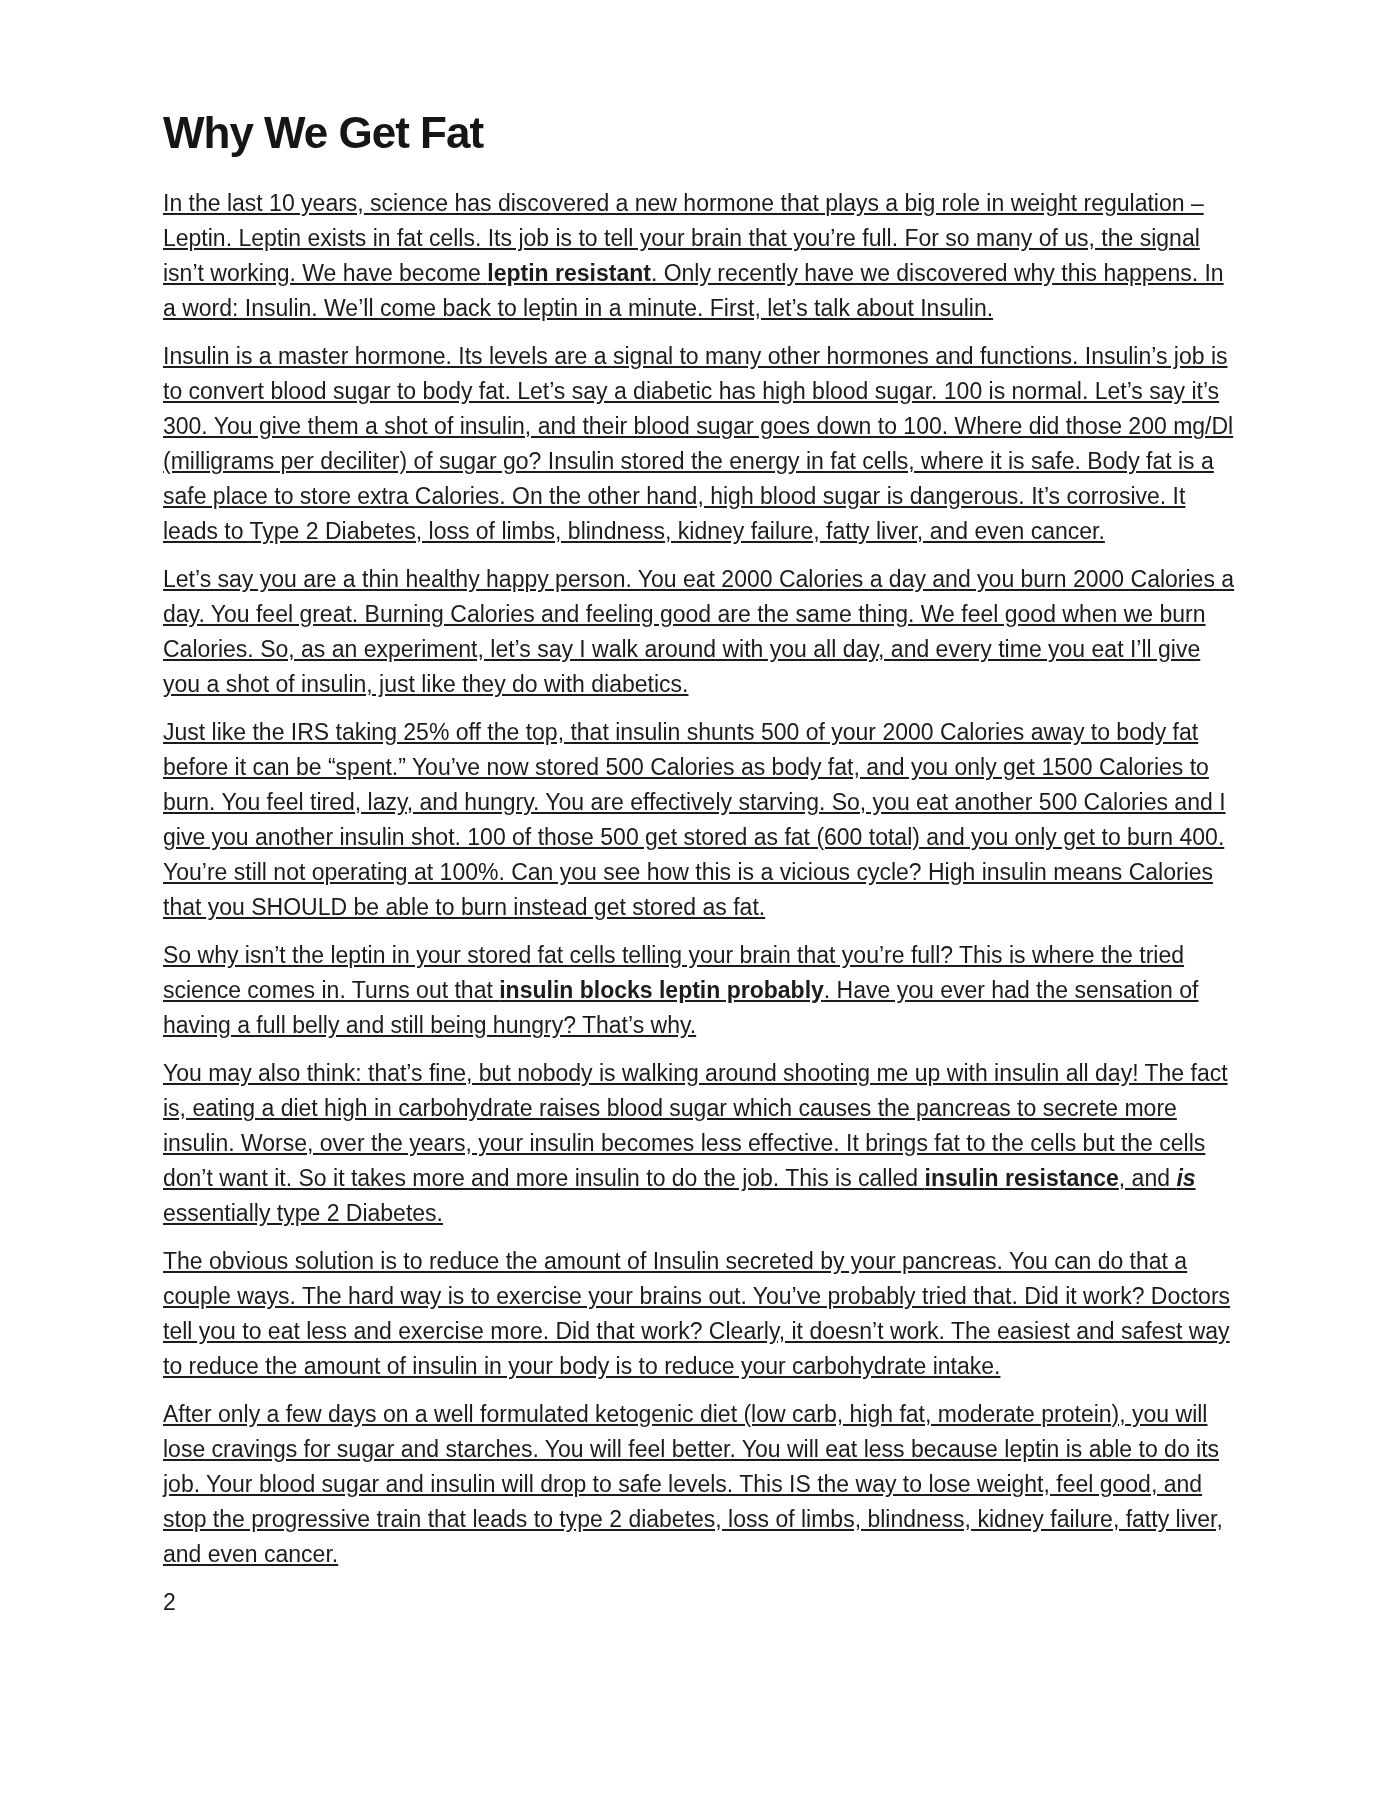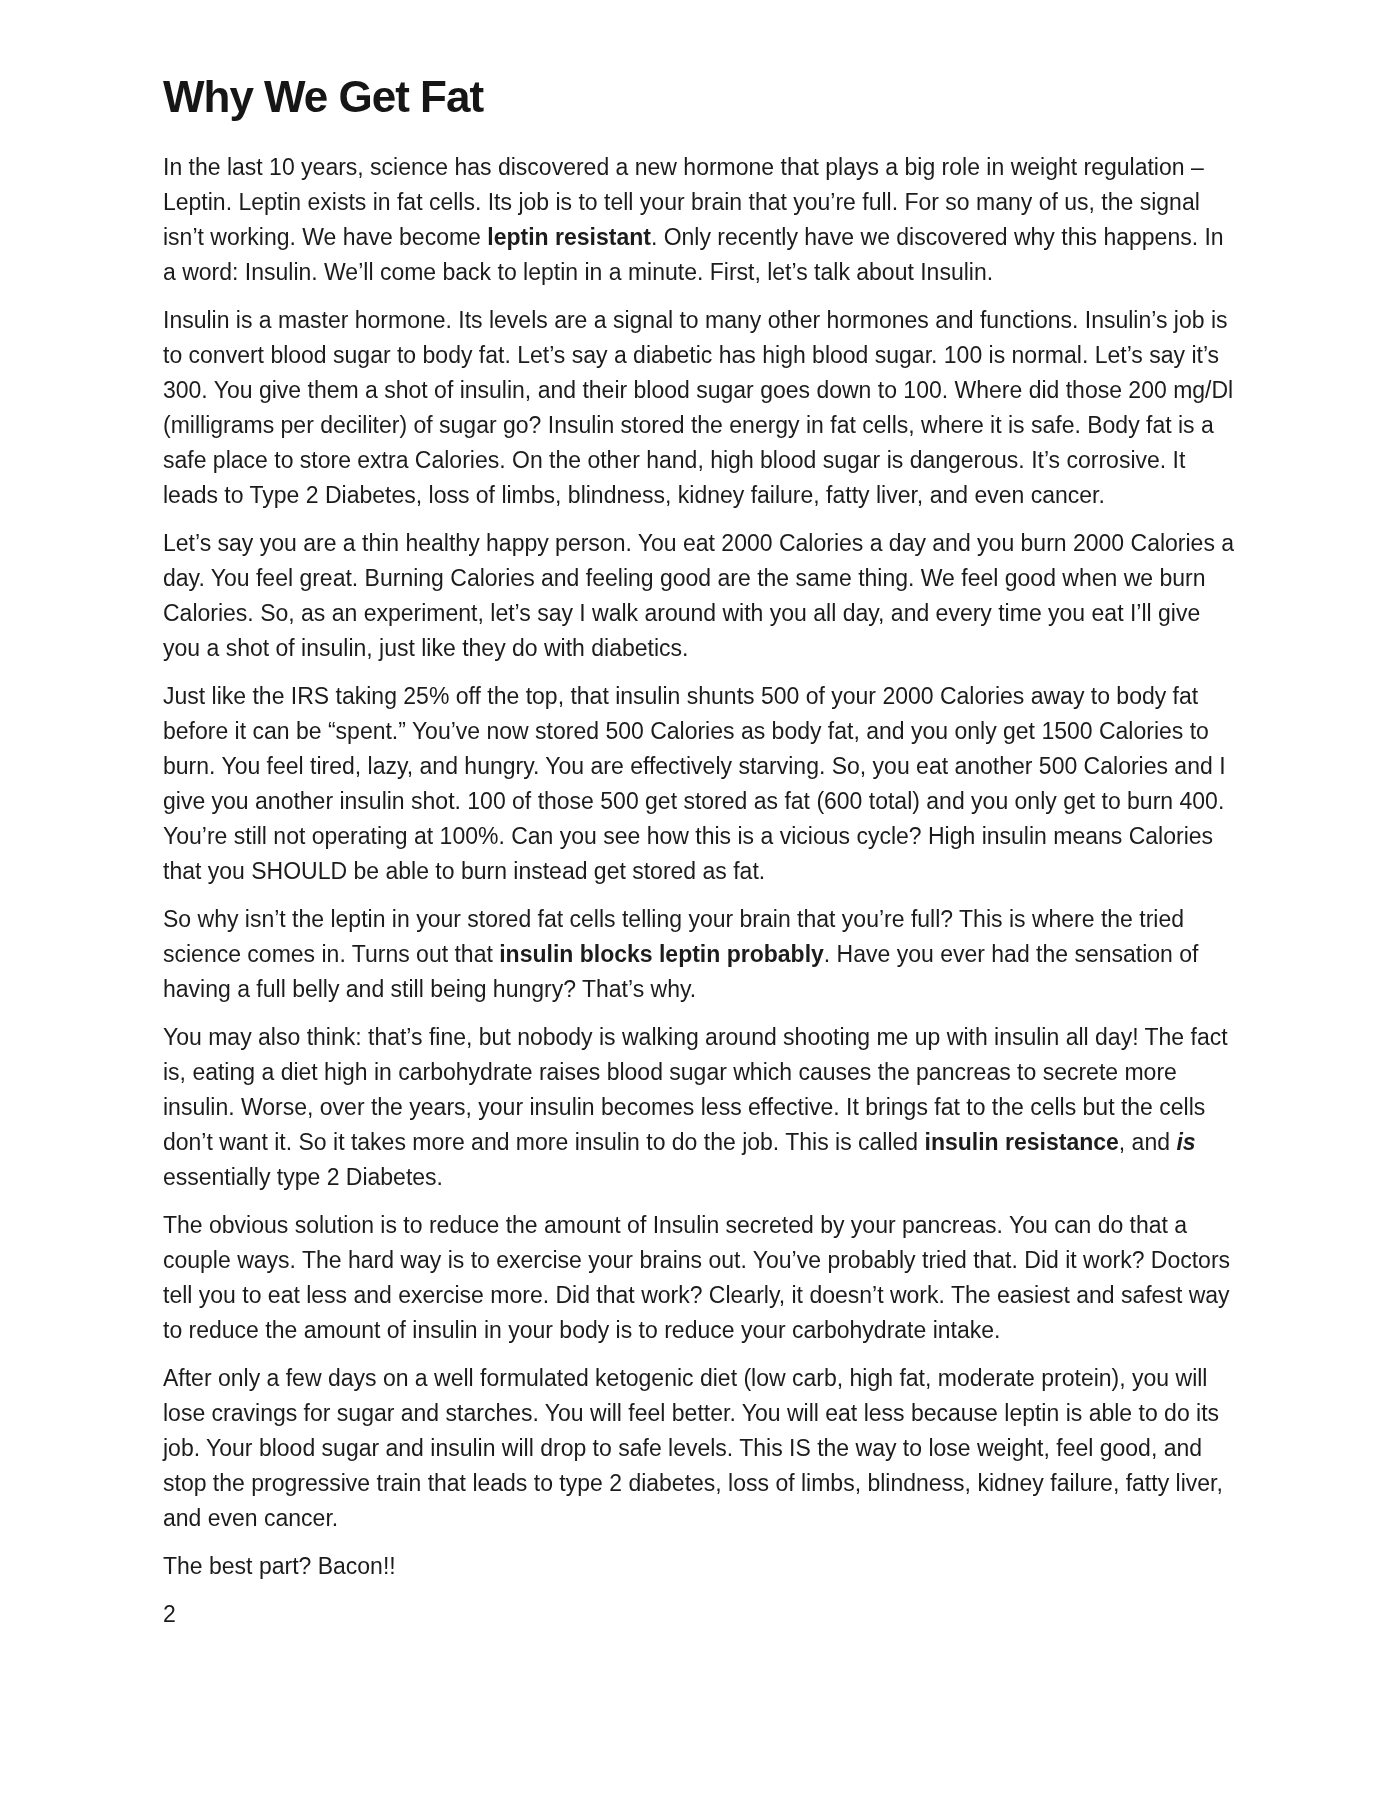--- a/index.html
+++ b/index.html
@@ -6,38 +6,39 @@
     margin: 0;
     padding: 0;
     background: #ffffff;
   }
   .page {
     position: relative;
     width: 1390px;
     height: 1800px;
     box-sizing: border-box;
     background: #ffffff;
-    padding: 72px 153px 0 163px;
+    padding: 108px 153px 0 163px;
     overflow: hidden;
     font-family: "Liberation Sans", sans-serif;
   }
   .doc-title {
     margin: 0 0 27px 0;
     font-family: "Liberation Sans", sans-serif;
     font-weight: 700;
     font-size: 44px;
     line-height: 1.15;
     letter-spacing: -1px;
     color: #161616;
   }
   .doc-body .para {
     margin: 0 0 13px 0;
     font-size: 23px;
     line-height: 35px;
     color: #1c1c1c;
+    text-decoration: underline;
   }
   .doc-body .para .bold { font-weight: 700; }
   .doc-body .para .italic { font-style: italic; }
   .page-number {
     margin-top: 6px;
     font-size: 23px;
     line-height: 35px;
     color: #1c1c1c;
   }
 </style>
@@ -49,17 +50,16 @@
 
   <div class="doc-body">
       <p class="para"><span>In the last 10 years, science has discovered a new hormone that plays a big role in weight regulation – Leptin. Leptin exists in fat cells. Its job is to tell your brain that you’re full. For so many of us, the signal isn’t working. We have become </span><span class="bold">leptin resistant</span><span>. Only recently have we discovered why this happens. In a word: Insulin. We’ll come back to leptin in a minute. First, let’s talk about Insulin.</span></p>
       <p class="para"><span>Insulin is a master hormone. Its levels are a signal to many other hormones and functions. Insulin’s job is to convert blood sugar to body fat. Let’s say a diabetic has high blood sugar. 100 is normal. Let’s say it’s 300. You give them a shot of insulin, and their blood sugar goes down to 100. Where did those 200 mg/Dl (milligrams per deciliter) of sugar go? Insulin stored the energy in fat cells, where it is safe. Body fat is a safe place to store extra Calories. On the other hand, high blood sugar is dangerous. It’s corrosive. It leads to Type 2 Diabetes, loss of limbs, blindness, kidney failure, fatty liver, and even cancer.</span></p>
       <p class="para"><span>Let’s say you are a thin healthy happy person. You eat 2000 Calories a day and you burn 2000 Calories a day. You feel great. Burning Calories and feeling good are the same thing. We feel good when we burn Calories. So, as an experiment, let’s say I walk around with you all day, and every time you eat I’ll give you a shot of insulin, just like they do with diabetics.</span></p>
       <p class="para"><span>Just like the IRS taking 25% off the top, that insulin shunts 500 of your 2000 Calories away to body fat before it can be “spent.” You’ve now stored 500 Calories as body fat, and you only get 1500 Calories to burn. You feel tired, lazy, and hungry. You are effectively starving. So, you eat another 500 Calories and I give you another insulin shot. 100 of those 500 get stored as fat (600 total) and you only get to burn 400. You’re still not operating at 100%. Can you see how this is a vicious cycle? High insulin means Calories that you SHOULD be able to burn instead get stored as fat.</span></p>
       <p class="para"><span>So why isn’t the leptin in your stored fat cells telling your brain that you’re full? This is where the tried science comes in. Turns out that </span><span class="bold">insulin blocks leptin probably</span><span>. Have you ever had the sensation of having a full belly and still being hungry? That’s why.</span></p>
       <p class="para"><span>You may also think: that’s fine, but nobody is walking around shooting me up with insulin all day! The fact is, eating a diet high in carbohydrate raises blood sugar which causes the pancreas to secrete more insulin. Worse, over the years, your insulin becomes less effective. It brings fat to the cells but the cells don’t want it. So it takes more and more insulin to do the job. This is called </span><span class="bold">insulin resistance</span><span>, and </span><span class="bold italic">is</span><span> essentially type 2 Diabetes.</span></p>
       <p class="para"><span>The obvious solution is to reduce the amount of Insulin secreted by your pancreas. You can do that a couple ways. The hard way is to exercise your brains out. You’ve probably tried that. Did it work? Doctors tell you to eat less and exercise more. Did that work? Clearly, it doesn’t work. The easiest and safest way to reduce the amount of insulin in your body is to reduce your carbohydrate intake.</span></p>
       <p class="para"><span>After only a few days on a well formulated ketogenic diet (low carb, high fat, moderate protein), you will lose cravings for sugar and starches. You will feel better. You will eat less because leptin is able to do its job. Your blood sugar and insulin will drop to safe levels. This IS the way to lose weight, feel good, and stop the progressive train that leads to type 2 diabetes, loss of limbs, blindness, kidney failure, fatty liver, and even cancer.</span></p>
-      <p class="para"><span>The best part? Bacon!!</span></p>
     </div>
 
   <div class="page-number">2</div>
 </div>
 
 </body></html>

